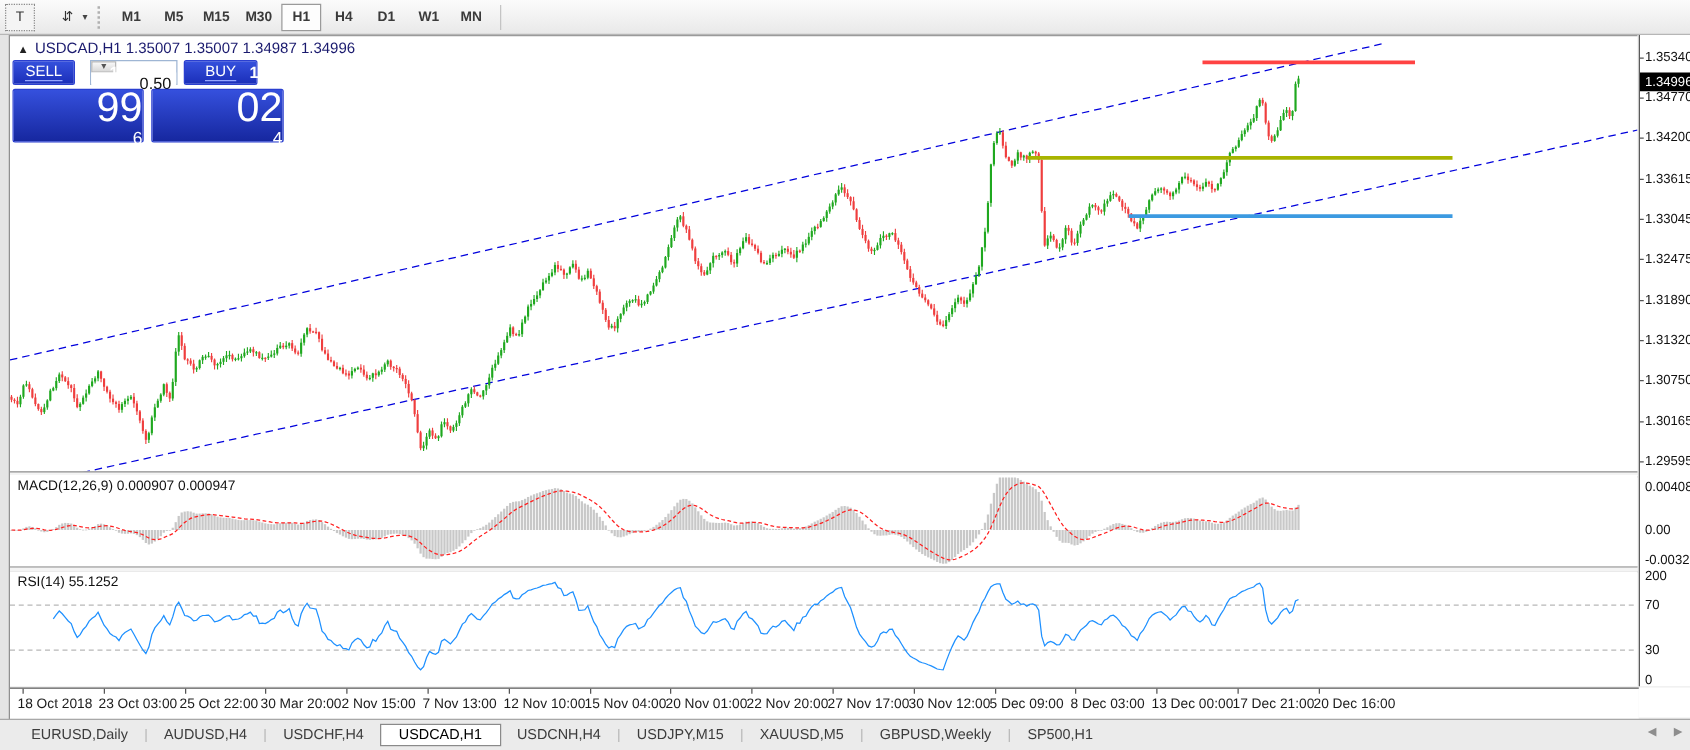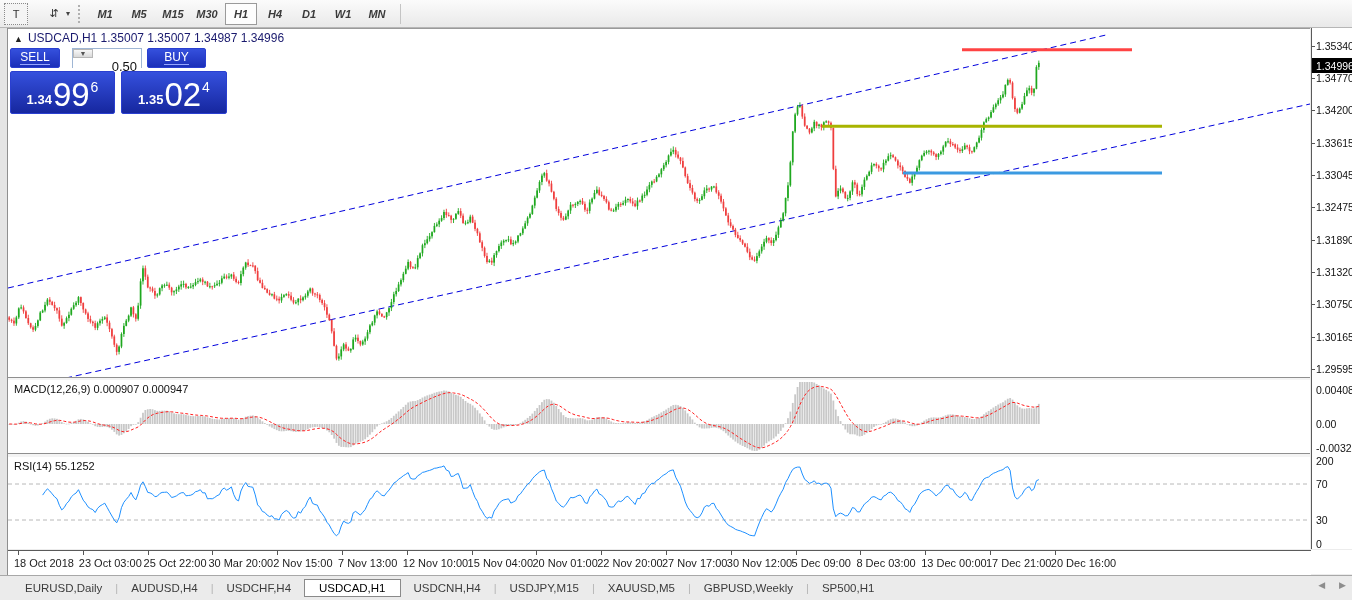--- a/index.html
+++ b/index.html
@@ -7,21 +7,21 @@
        font-family:"Liberation Sans",sans-serif;-webkit-font-smoothing:antialiased;}
   
   .toolbar{position:absolute;left:0;top:0;width:1352px;height:27px;
     background:linear-gradient(#fbfbfb,#e9e9e9);border-bottom:1px solid #b6b6b6;
     display:flex;align-items:center;}
   .tbtn{height:20px;min-width:20px;margin:0 1px;display:flex;align-items:center;justify-content:center;
     font-size:11px;color:#333;border:1px solid transparent;background:transparent;cursor:default;}
   .tbtn.tool{border:1px dotted #8a8a8a;background:#f4f4f4;margin-left:4px;width:22px;}
   .caret{font-size:8px;color:#444;margin:0 2px 0 0;}
   .grip{width:0;height:18px;border-left:2px dotted #b0b0b0;margin:0 8px 0 6px;}
-  .tf{width:30px;font-weight:bold;color:#3a3a3a;font-style:italic;}
+  .tf{width:30px;font-weight:bold;color:#3a3a3a;}
   .tf.active{background:#fdfdfd;border:1px solid #9a9a9a;}
   .vsep{width:0;height:20px;border-left:1px solid #c4c4c4;margin:0 6px;}
   
   .gutter-left{position:absolute;left:0;top:28px;width:7px;height:572px;background:#e4e4e4;border-right:1px solid #8f8f8f;}
   .plot{position:absolute;background:#ffffff;}
   #main-plot{left:8px;top:28px;width:1302px;height:349px;border-top:1px solid #9a9a9a;}
   #macd-plot{left:8px;top:380px;width:1302px;height:73px;}
   #rsi-plot{left:8px;top:457px;width:1302px;height:92px;}
   .splitter{position:absolute;left:8px;width:1302px;height:3px;
     border-top:1px solid #8f8f8f;border-bottom:1px solid #8f8f8f;background:#f4f4f4;}
@@ -43,21 +43,21 @@
   .bluebtn span{border-bottom:1px solid #96a6ff;line-height:13px;}
   .sellb{width:48px;border-radius:2px;}
   .buyb{width:57px;border-radius:2px;margin-left:5px;}
   .volgrp{display:flex;margin-left:12px;border:1px solid #9fb6d4;background:#fff;height:18px;flex-direction:column;}
   .volbtn{width:18px;background:linear-gradient(#f8f8f8,#d9d9d9);border:1px solid #b7b7b7;
     font-size:7px;color:#555;display:flex;align-items:center;justify-content:center;cursor:default;}
   .volfield{width:62px;border:none;outline:none;font-size:13px;text-align:right;padding-right:4px;
     font-family:"Liberation Sans",sans-serif;color:#111;}
   .trow2{display:flex;margin-top:3px;}
   .pricebox{height:43px;background:linear-gradient(#3550dd,#16279f);border:1px solid #2a3fd0;border-radius:2px;
-    color:#fff;display:flex;align-items:flex-end;justify-content:center;padding-bottom:2px;box-sizing:border-box;}
+    color:#fff;display:flex;align-items:flex-end;justify-content:center;padding-bottom:2px;box-sizing:border-box;flex-direction:column;}
   .pb-sell{width:105px;}
   .pb-buy{width:106px;margin-left:6px;}
   .pb-small{font-size:13px;font-weight:bold;margin:0 1px 4px 0;}
   .pb-big{font-size:33px;line-height:33px;}
   .pb-sup{font-size:14px;margin:0 0 16px 1px;}
   .ind-label{position:absolute;font-size:11px;color:#111;z-index:4;}
   
   .time-axis{position:absolute;left:8px;top:550px;width:1303px;height:24px;background:#ffffff;
     border-top:1px solid #5a5a5a;}
   .t-label{position:absolute;top:6px;font-size:11px;color:#1c1c1c;white-space:nowrap;}

